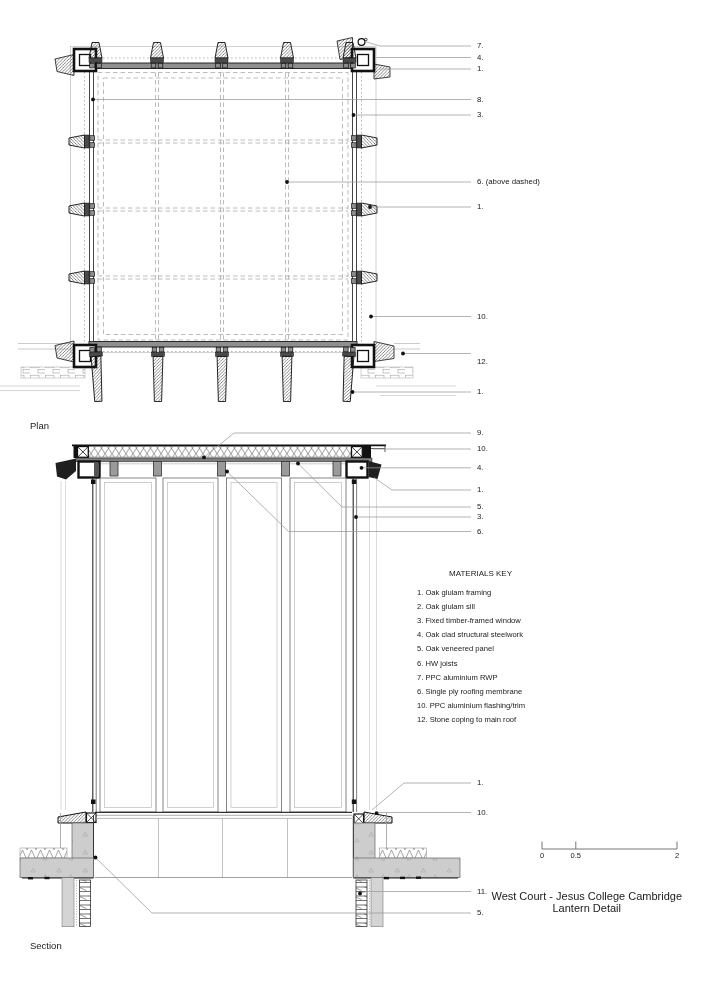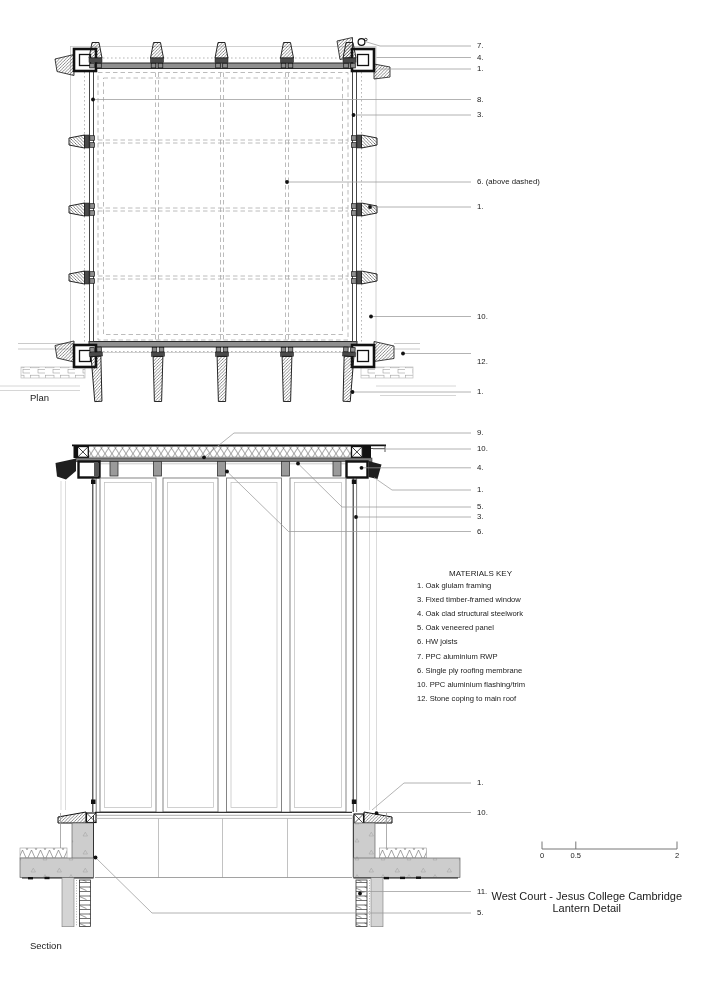--- a/index.html
+++ b/index.html
@@ -2,21 +2,21 @@
 <html><head>
 <meta charset="utf-8">
 <style>
   html,body{margin:0;padding:0;background:#fff;}
   #sheet{position:relative;width:707px;height:1000px;background:#ffffff;
          font-family:"Liberation Sans",sans-serif;color:#1a1a1a;overflow:hidden;}
   #linework{position:absolute;left:0;top:0;}
   .co{position:absolute;left:477px;transform:translateY(-52%);font-size:7.8px;white-space:nowrap;}
   .dlabel{position:absolute;font-size:9.5px;}
   #matkey{position:absolute;left:417px;top:569px;}
-  #matkey .mk-title{font-size:8px;margin-bottom:0;padding-left:32px;}
+  #matkey .mk-title{font-size:8px;margin-bottom:7px;padding-left:32px;}
   #matkey .mk-item{font-size:7.6px;height:14.2px;display:flex;align-items:center;white-space:nowrap;}
   .scl{position:absolute;top:851px;transform:translateX(-50%);font-size:7.5px;}
   #titleblock{position:absolute;right:25px;top:891px;text-align:center;font-size:11px;line-height:11.6px;white-space:nowrap;margin-left:13px;}
 </style>
 </head>
 <body>
 
 <div id="sheet">
 
 <svg id="linework" width="707" height="1000" viewBox="0 0 707 1000">
@@ -263,21 +263,21 @@
             <circle cx="95.5" cy="857.5" r="1.9"></circle>
       </g>
     </g>
   </g>
 
   <g>
     <path d="M542,849 H677 M542,841.5 V849 M575.8,841.5 V849 M677,841.5 V849" stroke="#777" stroke-width="1" fill="none"></path>
   </g>
 </svg>
 
-<div class="dlabel" style="left:30px;top:392px;">Plan</div>
+<div class="dlabel" style="left:30px;top:420px;">Plan</div>
 <div class="dlabel" style="left:30px;top:940px;text-align:right;">Section</div>
 
 <div class="co" style="top:46px">7.</div>
 <div class="co" style="top:57.5px">4.</div>
 <div class="co" style="top:69px">1.</div>
 <div class="co" style="top:100px">8.</div>
 <div class="co" style="top:115px">3.</div>
 <div class="co" style="top:182px">6. (above dashed)</div>
 <div class="co" style="top:207px">1.</div>
 <div class="co" style="top:317px">10.</div>
@@ -292,20 +292,21 @@
 <div class="co" style="top:517px">3.</div>
 <div class="co" style="top:531.5px">6.</div>
 <div class="co" style="top:783px">1.</div>
 <div class="co" style="top:812.5px">10.</div>
 <div class="co" style="top:891.5px">11.</div>
 <div class="co" style="top:913px">5.</div>
 
 <div id="matkey">
   <div class="mk-title">MATERIALS KEY</div>
   <div class="mk-item">1. Oak glulam framing</div>
+  <div class="mk-item">2. Oak glulam sill</div>
   <div class="mk-item">3. Fixed timber-framed window</div>
   <div class="mk-item">4. Oak clad structural steelwork</div>
   <div class="mk-item">5. Oak veneered panel</div>
   <div class="mk-item">6. HW joists</div>
   <div class="mk-item">7. PPC aluminium RWP</div>
   <div class="mk-item">6. Single ply roofing membrane</div>
   <div class="mk-item">10. PPC aluminium flashing/trim</div>
   <div class="mk-item">12. Stone coping to main roof</div>
 </div>
 

